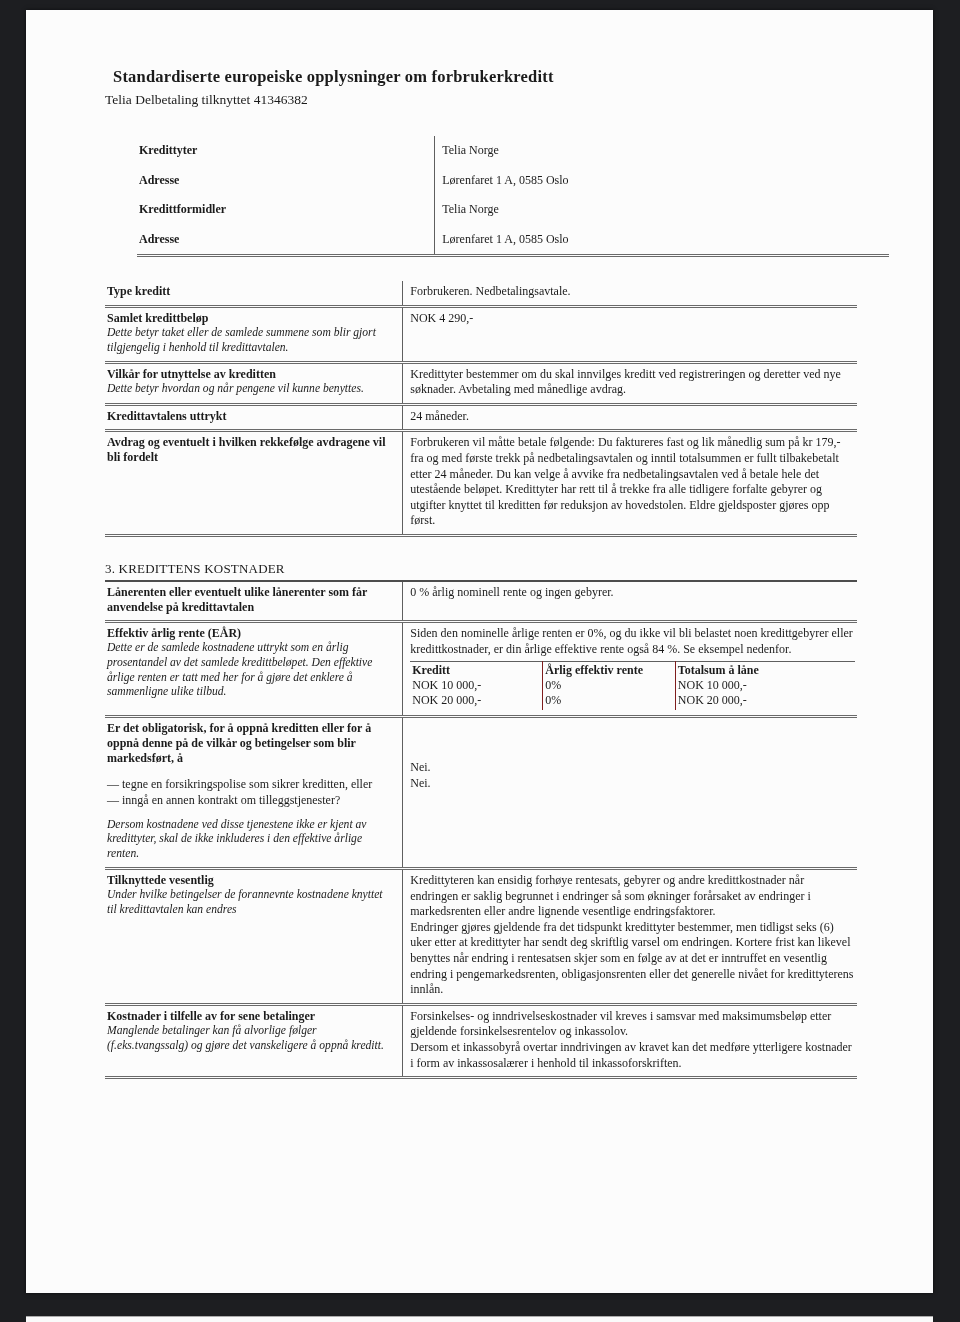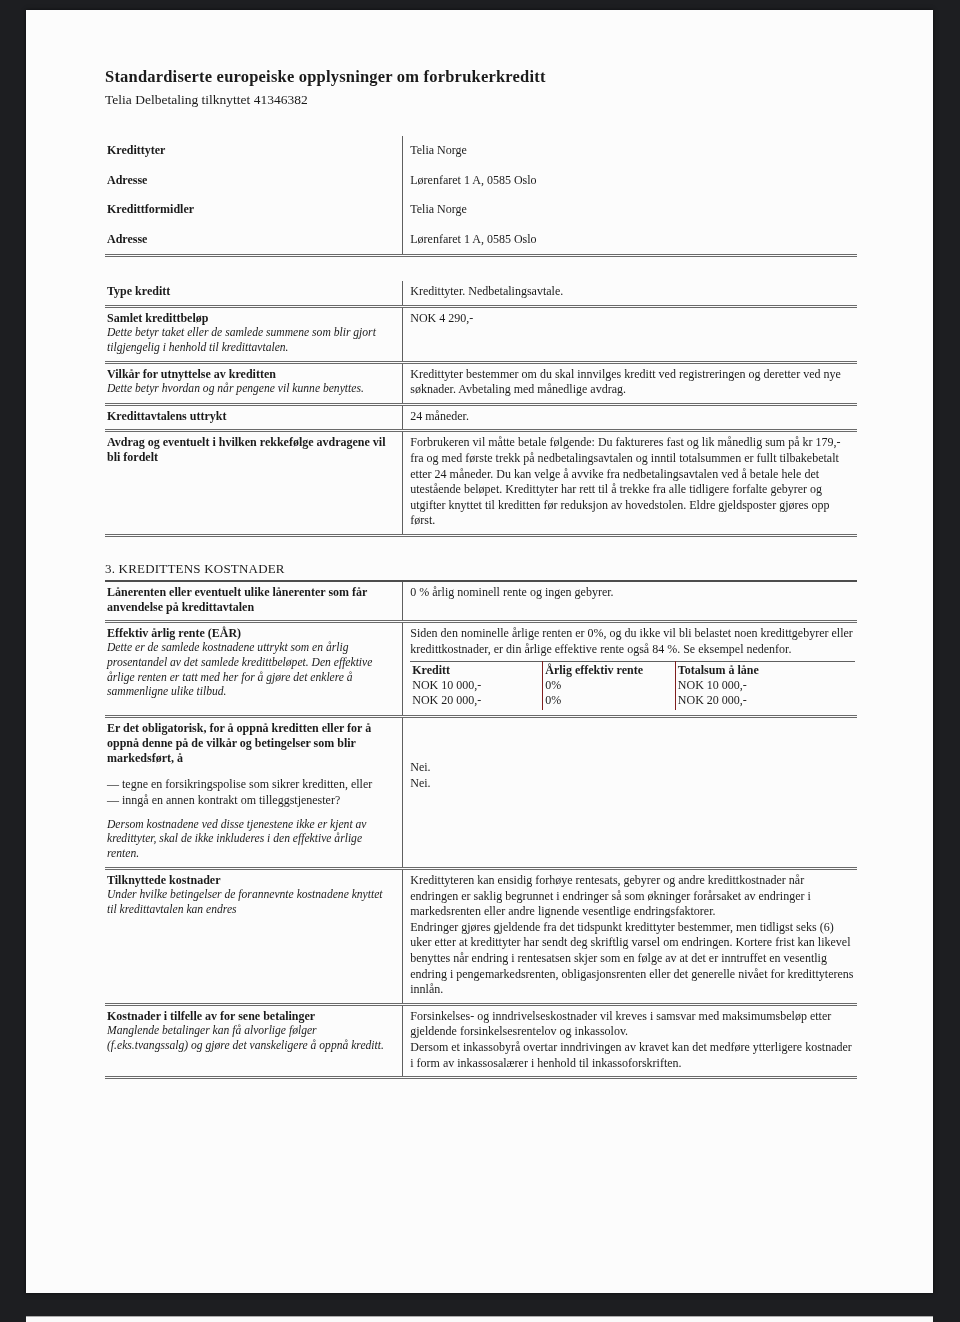--- a/index.html
+++ b/index.html
@@ -22,21 +22,21 @@
     position: absolute;
     left: 26px; top: 1316px;
     width: 907px; height: 6px;
     background: #fafafa;
     border-top: 1px solid #ababab;
   }
   .content { padding: 57px 76px 0 79px; }
 
   h1 {
     font-size: 16.5px; font-weight: bold;
-    margin: 0 0 5px 0; letter-spacing: 0.2px;
+    margin: 0 0 5px 8px; letter-spacing: 0.2px;
   }
   .subtitle { font-size: 13.5px; margin: 0 0 28px 0; }
 
   h2 {
     font-size: 13px; font-weight: normal;
     margin: 0; padding-bottom: 3px;
     border-bottom: 2px solid #4d4d4d;
     letter-spacing: 0.2px;
   }
   .section { margin-bottom: 24px; }
@@ -45,21 +45,21 @@
     width: 100%;
     border-collapse: collapse;
     table-layout: fixed;
     font-size: 12px;
   }
   col.c-left  { width: 39.6%; }
   td { vertical-align: top; line-height: 1.3; }
   td.lbl { padding: 5px 8px 6px 2px; }
   td.val { border-left: 1px solid #5f5f5f; padding: 5px 2px 6px 7px; font-family: Liberation Serif, serif; }
 
-  .t1 { border-bottom: 3px double #6a6a6a; }
+  .t1 { border-bottom: 3px double #6a6a6a; margin-left: 32px; }
   .t1 td.lbl, .t1 td.val { padding-top: 7px; padding-bottom: 7px; }
 
   .t2 td, .t3 td { border-bottom: 3px double #6a6a6a; }
   .t2 td.lbl, .t3 td.lbl { padding-top: 3px; padding-bottom: 5px; }
   .t2 td.val, .t3 td.val { padding-top: 3px; padding-bottom: 5px; }
 
   .b { font-weight: bold; line-height: 1.25; }
   .i { font-style: italic; font-size: 11.6px; line-height: 1.28; }
   .dash { margin-top: 10px; line-height: 1.35; }
   .i.after-dash { margin-top: 9px; }
@@ -119,21 +119,21 @@
       <table class="t2">
         <colgroup>
             <col class="c-left">
             <col>
           </colgroup>
         <tbody>
             <tr>
           <td class="lbl">
             <div class="b">Type kreditt</div>
           </td>
-          <td class="val">Kredittyter. Nedbetalingsavtale.</td>
+          <td class="val">Forbrukeren. Nedbetalingsavtale.</td>
         </tr>
         <tr>
           <td class="lbl">
             <div class="b">Samlet kredittbeløp</div>
             <div class="i">Dette betyr taket eller de samlede summene som blir gjort tilgjengelig i henhold til kredittavtalen.</div>
           </td>
           <td class="val">NOK 4 290,-</td>
         </tr>
         <tr>
           <td class="lbl">
@@ -222,21 +222,21 @@
           <td class="val">
             <div class="answers">
               <div>Nei.</div>
               <div>Nei.</div>
             </div>
           </td>
         </tr>
 
         <tr>
           <td class="lbl">
-            <div class="b">Tilknyttede kostnader</div>
+            <div class="b">Tilknyttede vesentlig</div>
             <div class="i">Under hvilke betingelser de forannevnte kostnadene knyttet til kredittavtalen kan endres</div>
           </td>
           <td class="val">
             <div class="para">Kredittyteren kan ensidig forhøye rentesats, gebyrer og andre kredittkostnader når endringen er saklig begrunnet i endringer så som økninger forårsaket av endringer i markedsrenten eller andre lignende vesentlige endringsfaktorer.</div>
             <div class="para">Endringer gjøres gjeldende fra det tidspunkt kredittyter bestemmer, men tidligst seks (6) uker etter at kredittyter har sendt deg skriftlig varsel om endringen. Kortere frist kan likevel benyttes når endring i rentesatsen skjer som en følge av at det er inntruffet en vesentlig endring i pengemarkedsrenten, obligasjonsrenten eller det generelle nivået for kredittyterens innlån.</div>
           </td>
         </tr>
 
         <tr>
           <td class="lbl">

